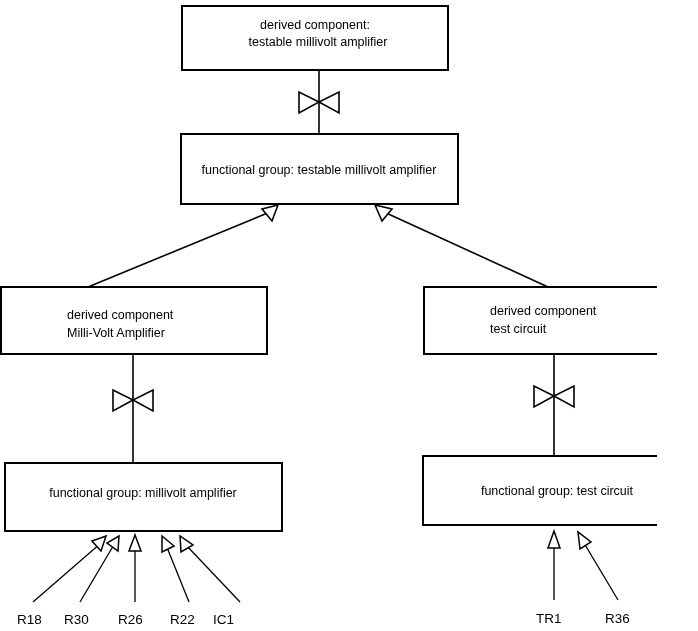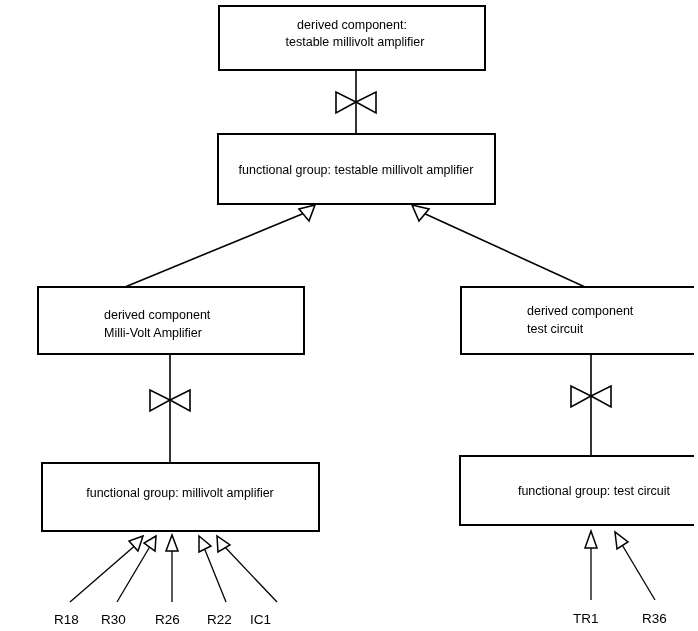--- a/index.html
+++ b/index.html
@@ -9,21 +9,20 @@
   }
   body {
     font-family: "Liberation Sans", sans-serif;
   }
   #diagram-root {
     position: relative;
     width: 657px;
     height: 631px;
     background: #ffffff;
     overflow: hidden;
-    padding-left: 37px;
   }
   svg.diagram-canvas {
     display: block;
     width: 698px;
     height: 631px;
   }
   .node-box {
     fill: #ffffff;
     stroke: #000000;
     stroke-width: 2;

